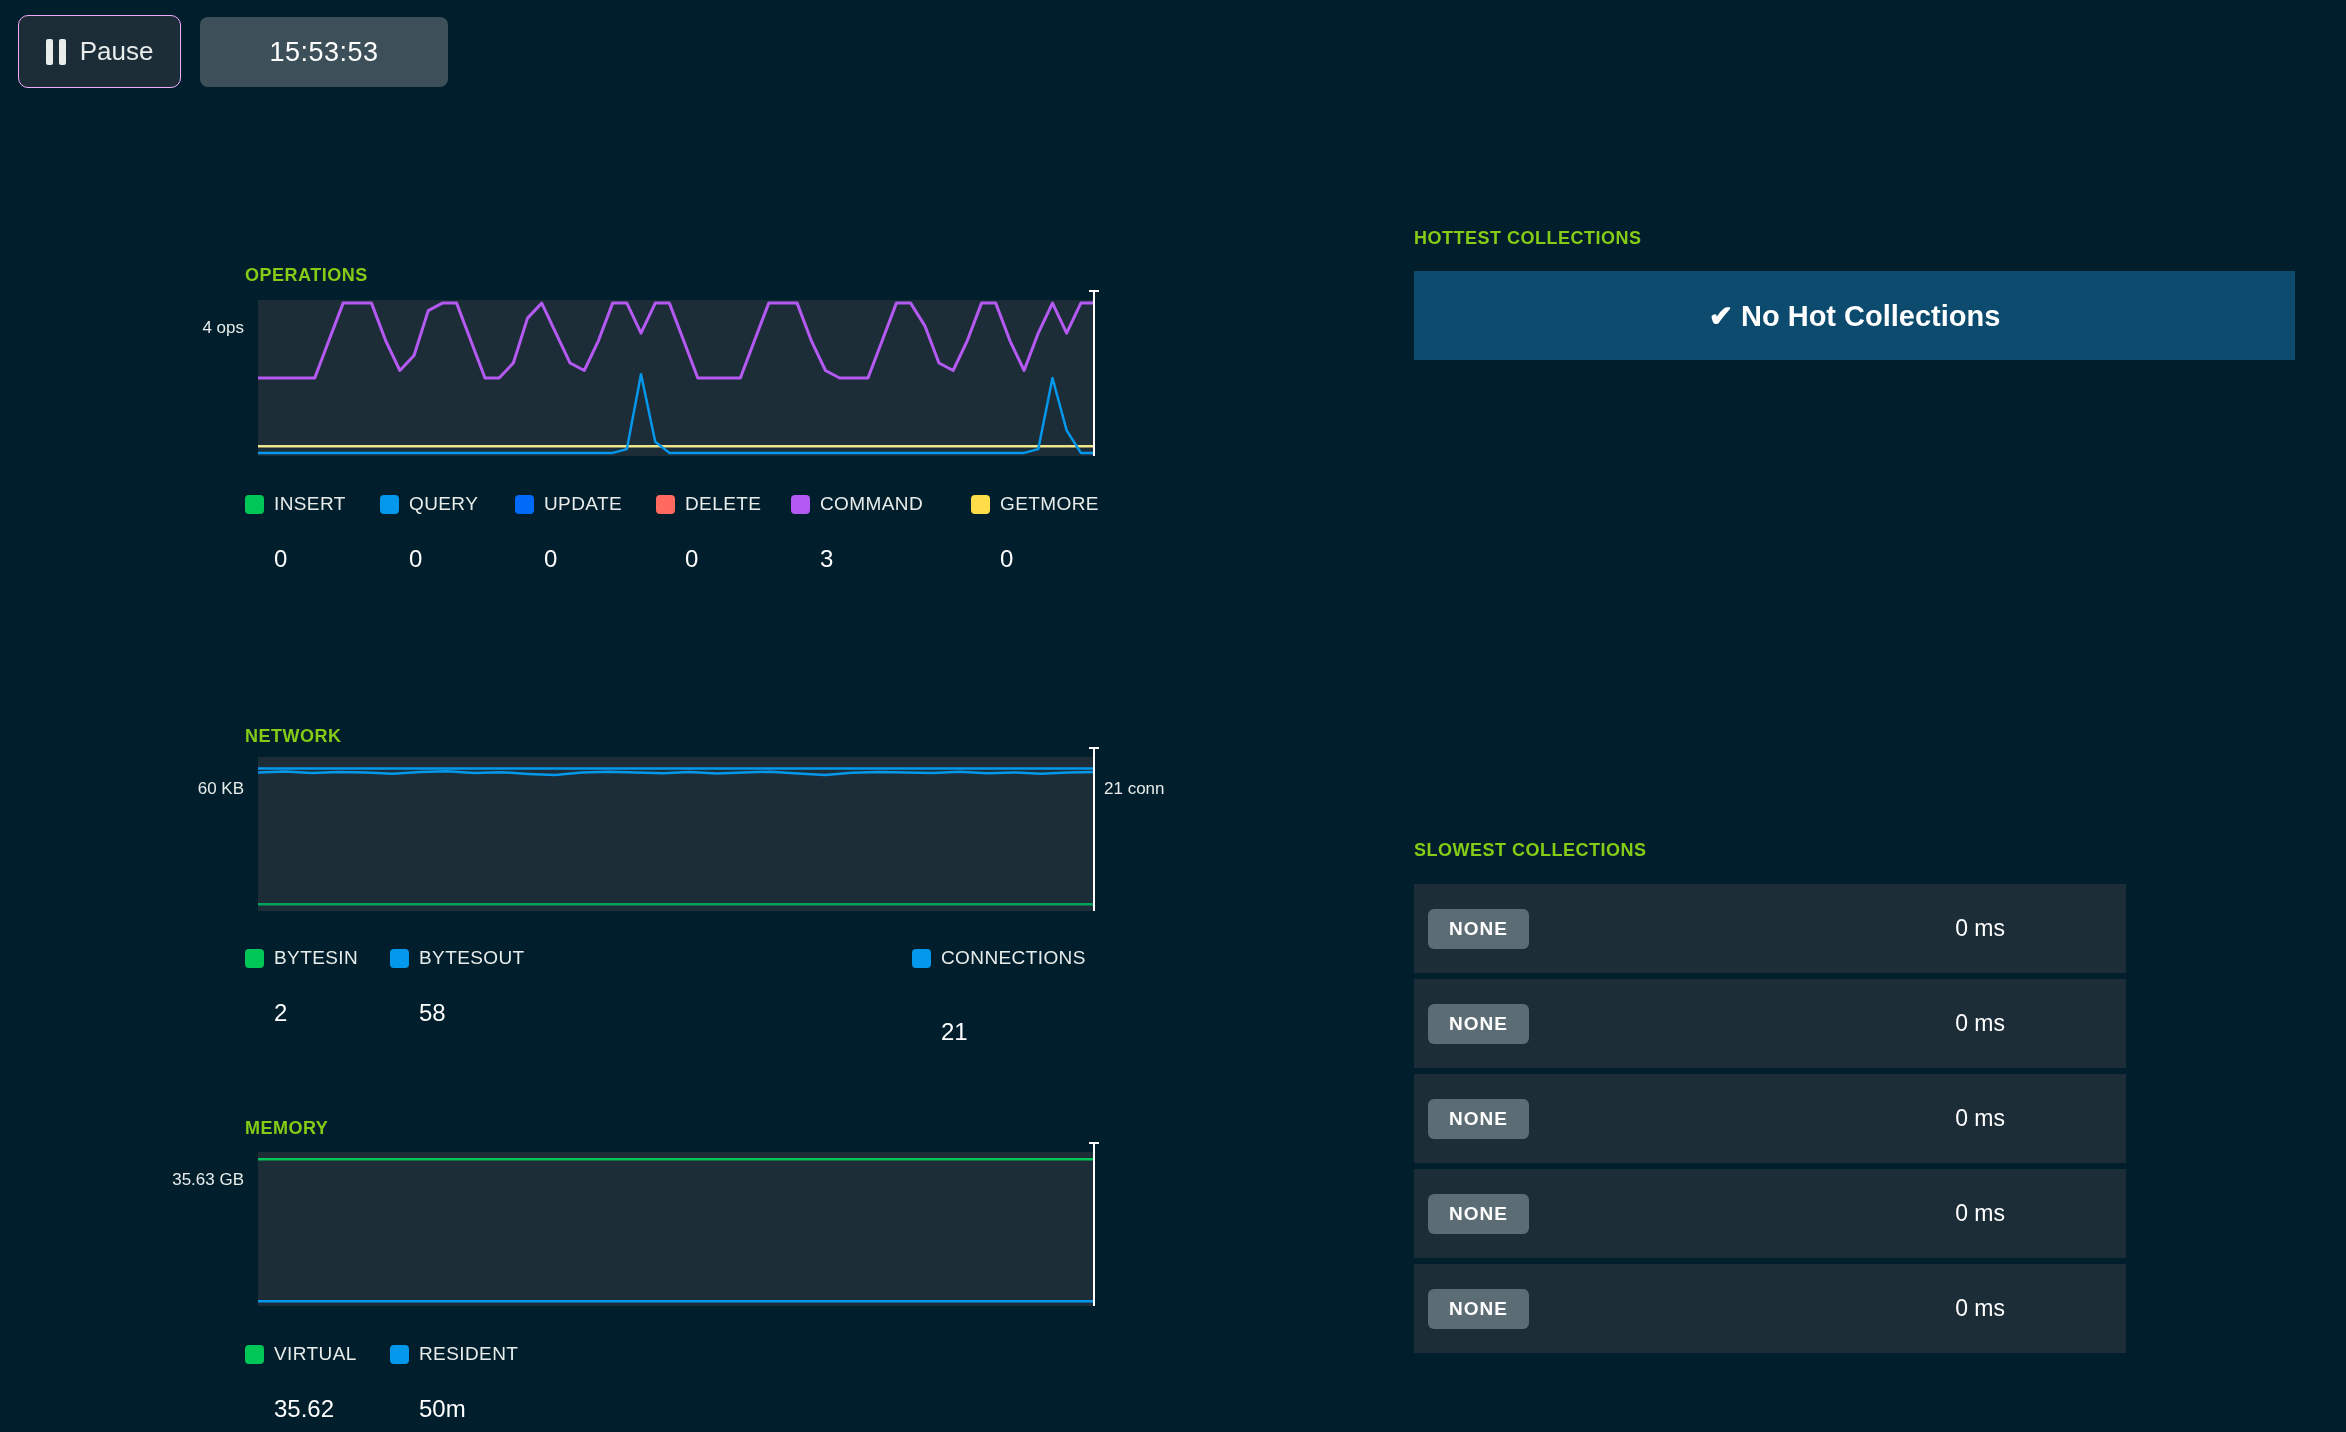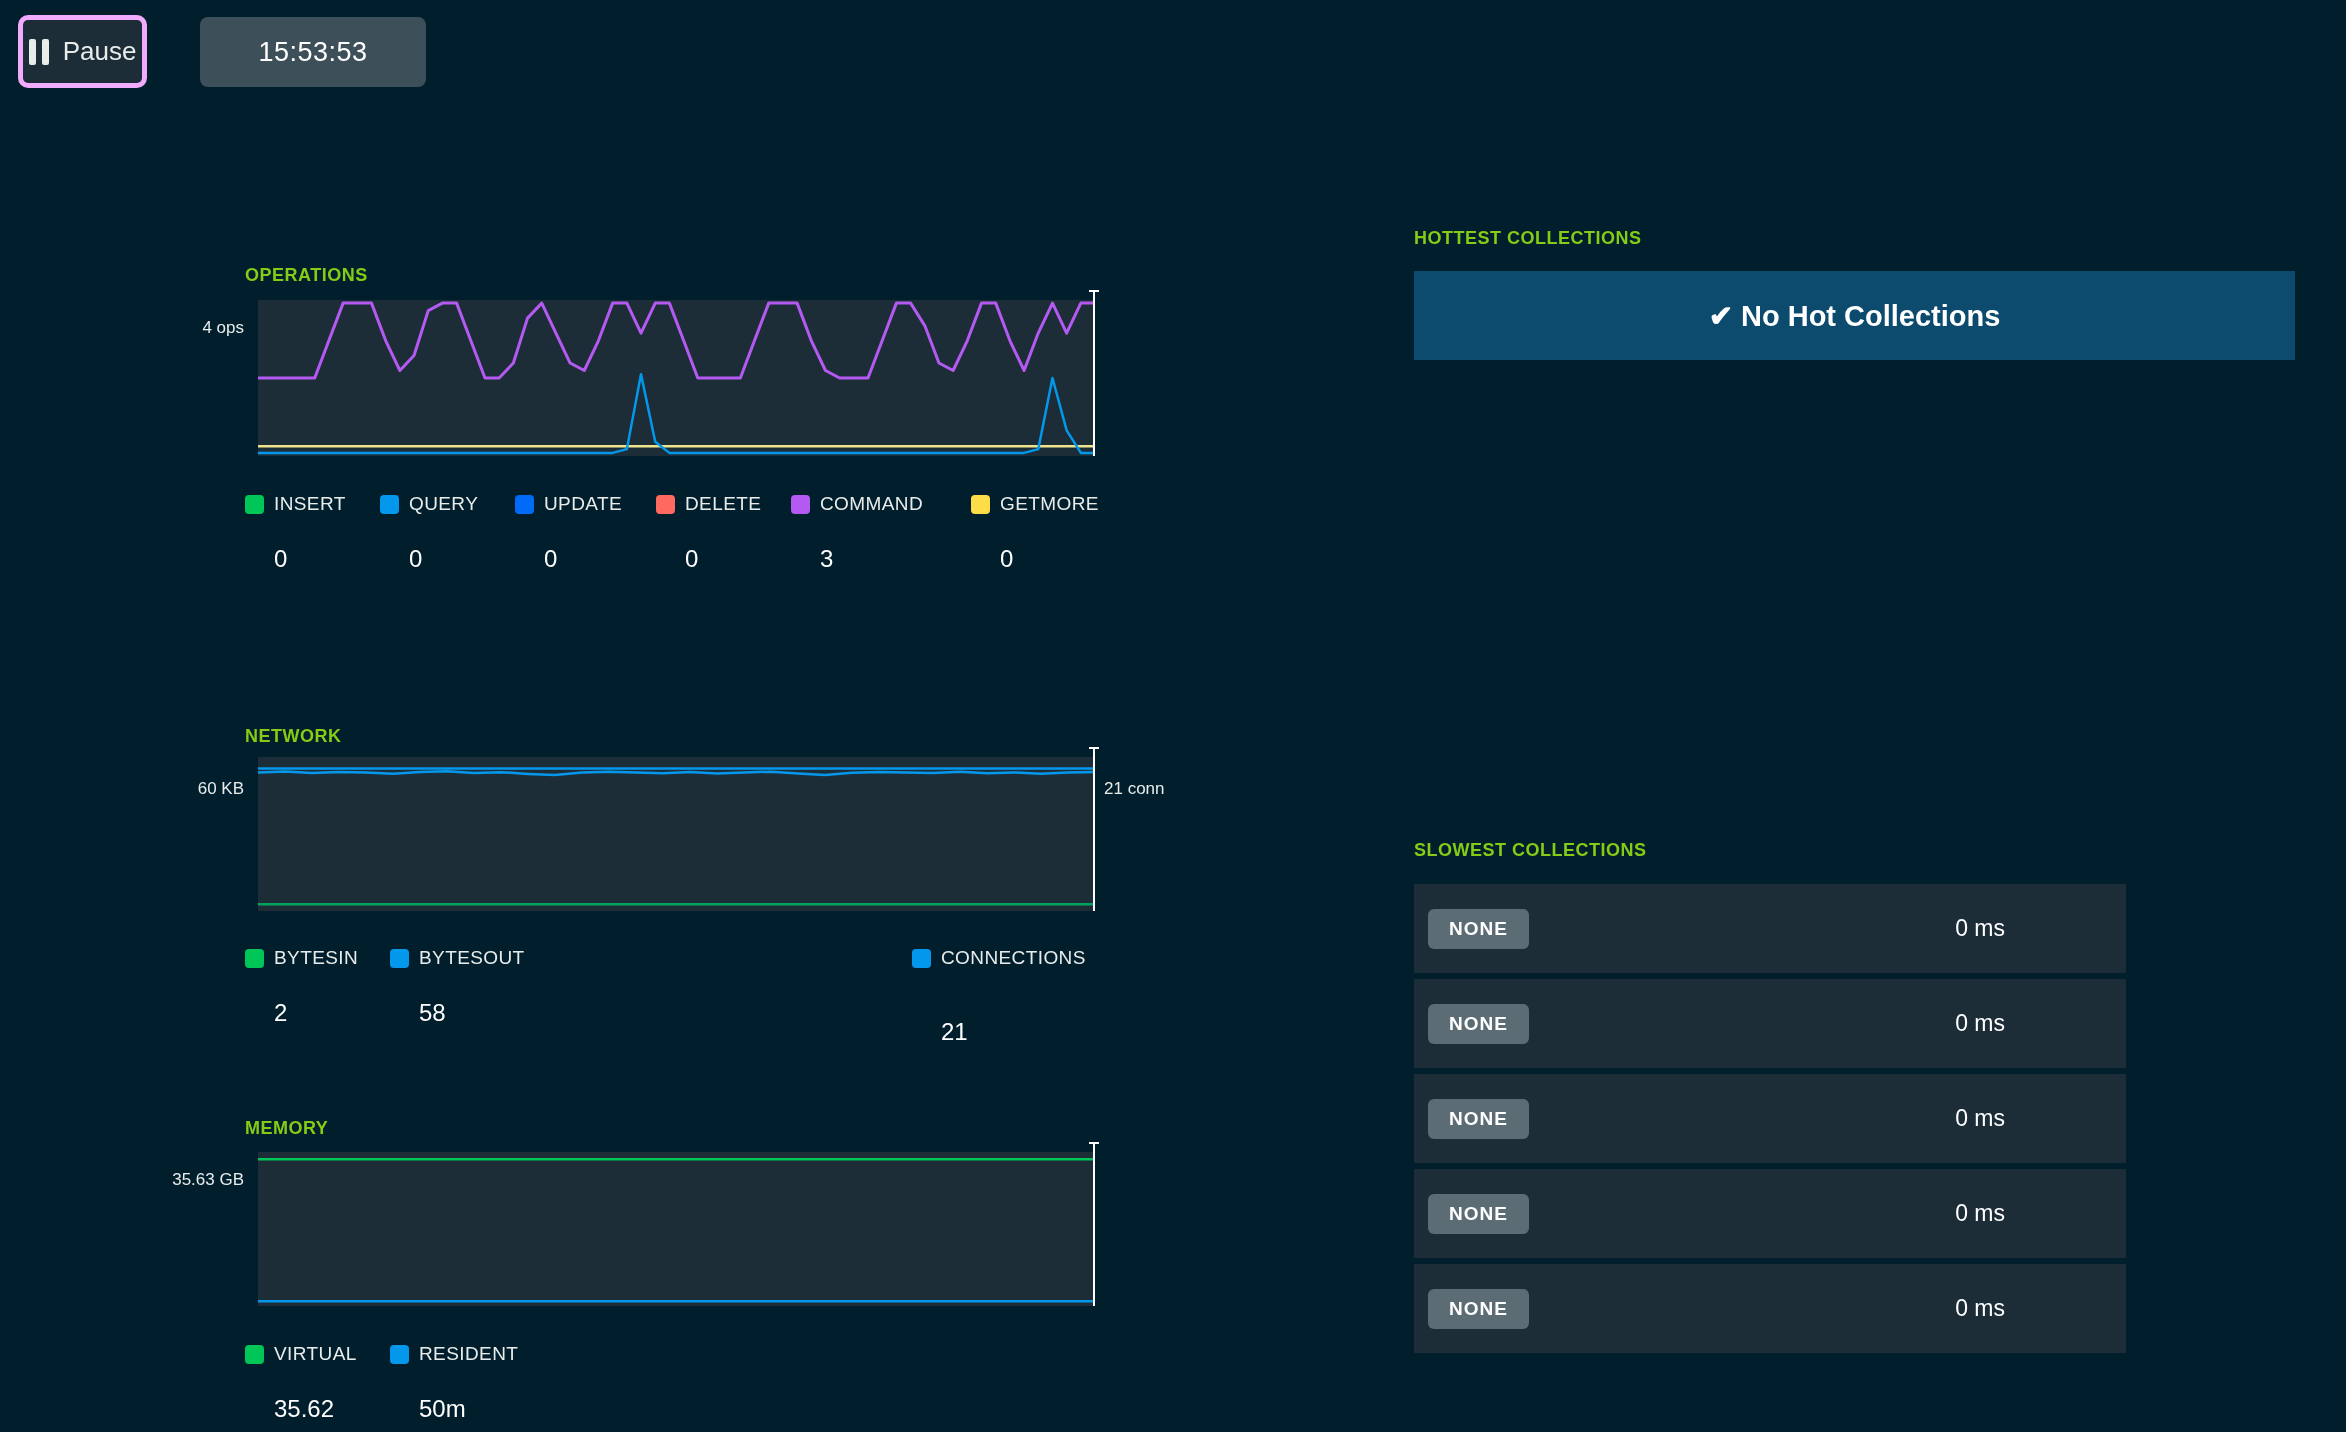--- a/index.html
+++ b/index.html
@@ -3,29 +3,29 @@
 <meta charset="utf-8">
 <style>
   html,body{margin:0;padding:0;}
   body{
     width:2346px;height:1432px;position:relative;overflow:hidden;
     background:#001E2B;color:#FFFFFF;
     font-family:"Liberation Sans",sans-serif;
   }
   
   .pause-btn{
-    position:absolute;left:18px;top:15px;width:129px;height:73px;
-    background:#1C2D38;border:5px solid #f0abfc;border-radius:10px;
+    position:absolute;left:18px;top:15px;width:163px;height:73px;
+    background:#1C2D38;border:1px solid #f0abfc;border-radius:10px;
     display:flex;align-items:center;justify-content:center;gap:14px;
     color:#E8EDEB;font-size:26px;font-family:inherit;cursor:pointer;
   }
   .pause-icon{display:flex;gap:6px;}
   .pause-icon i{display:block;width:7px;height:26px;background:#E8EDEB;border-radius:2px;}
   .time-box{
-    position:absolute;left:200px;top:17px;width:226px;height:70px;
+    position:absolute;left:200px;top:17px;width:248px;height:70px;
     background:#3D4F58;border-radius:8px;
     display:flex;align-items:center;justify-content:center;
     font-size:27px;color:#FFFFFF;letter-spacing:.5px;
   }
   
   .sec-title{
     position:absolute;margin:0;font-size:18px;font-weight:700;
     color:#84cc16;letter-spacing:.5px;
   }
   .t-ops{left:245px;top:265px;}

